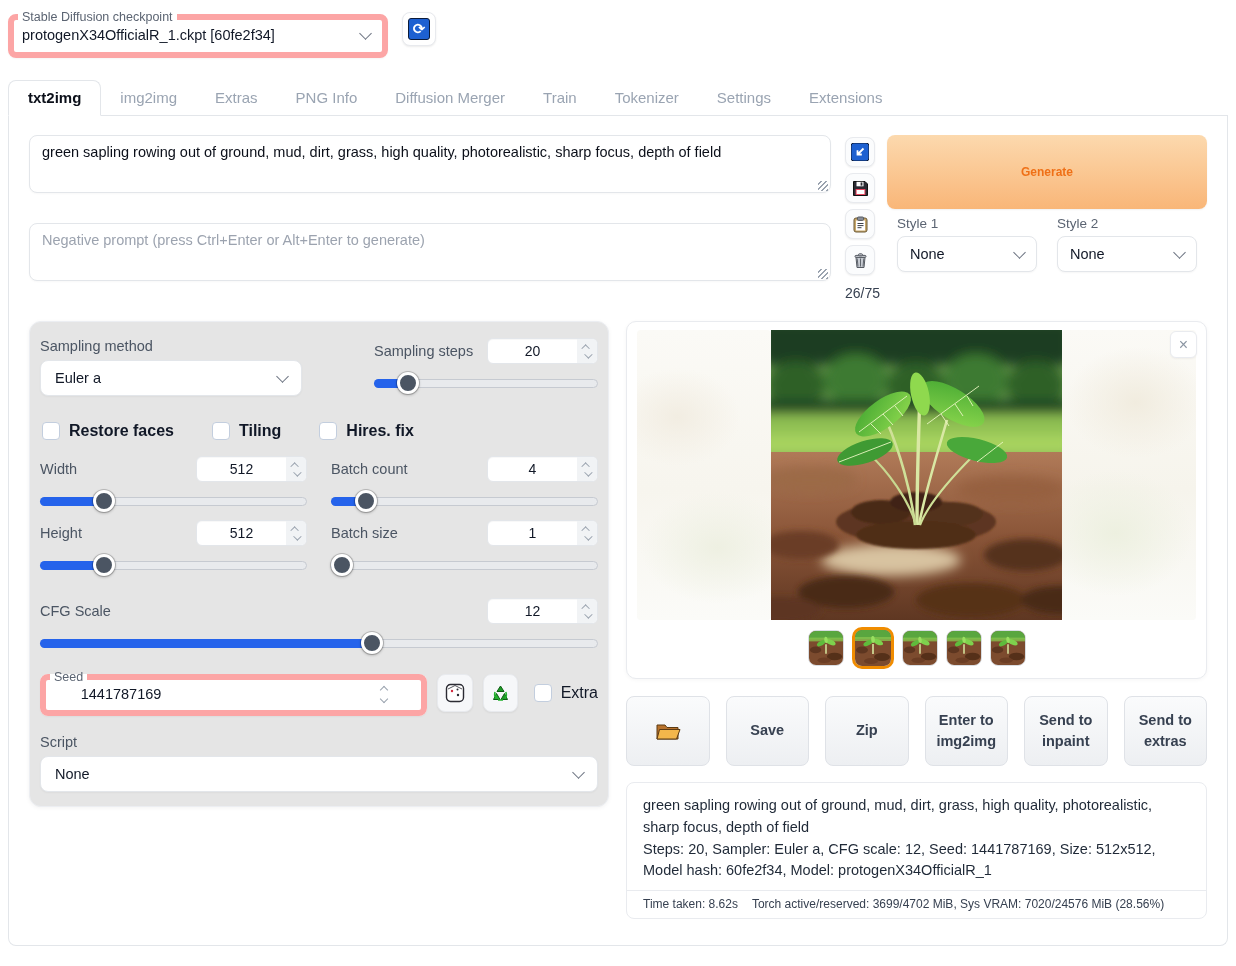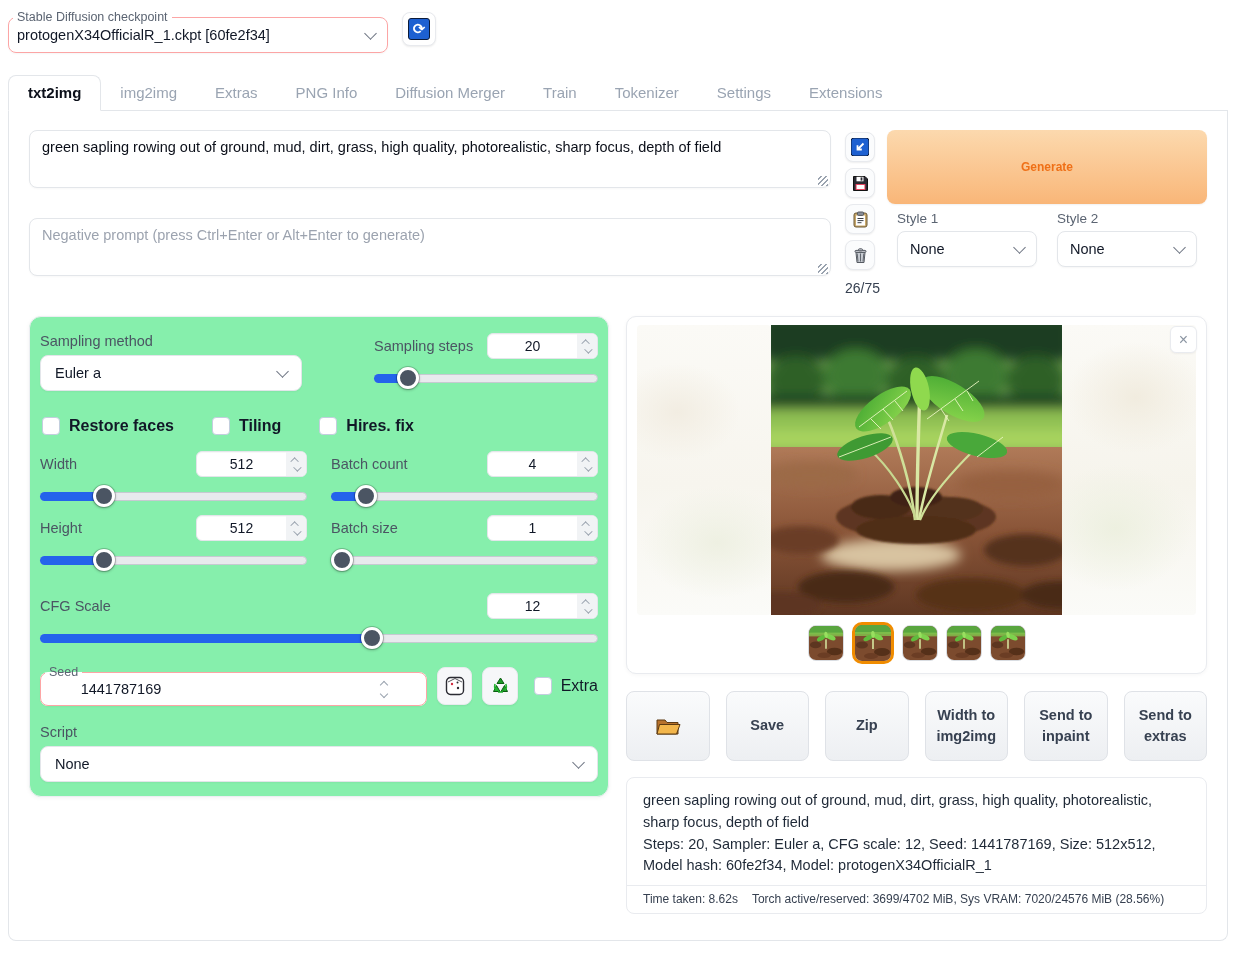--- a/index.html
+++ b/index.html
@@ -6,21 +6,21 @@
   html,body { background:#fff; }
   body {
     width:1236px; height:966px; overflow:hidden;
     font-family:"Liberation Sans","DejaVu Sans",sans-serif;
     color:#0b0f19; font-size:15px;
   }
   .app { padding:8px; }
 
   
   .ckpt-row { display:flex; align-items:flex-start; gap:14px; margin:2px 0 22px 0; }
-  fieldset.box { border:1px solid #fca5a5; border-radius:8px; background:#fff;
+  fieldset.box { border:6px solid #fca5a5; border-radius:8px; background:#fff;
     box-shadow:0 1px 2px rgba(0,0,0,.04); }
   fieldset.box legend { font-size:12.5px; color:#5b6472; padding:0 4px; margin-left:4px; }
   .ckpt-select { width:380px; }
   .ckpt-select .sel-inner { display:flex; align-items:center; justify-content:space-between;
     padding:3px 12px 9px 8px; font-size:14.5px; color:#111827; cursor:pointer; }
   .chev { width:9px; height:9px; border-right:1.8px solid #6b7280; border-bottom:1.8px solid #6b7280;
     transform:rotate(45deg); margin-top:-4px; flex:none; }
   .icon-btn { width:34px; height:34px; border:1px solid #e8eaee; border-radius:8px; background:#fff;
     box-shadow:0 1px 2px rgba(0,0,0,.08); display:flex; align-items:center; justify-content:center; cursor:pointer; }
   .refresh-glyph { width:22px; height:22px; background:#1d60d1; border:1px solid #0b1b3a; border-radius:3px;
@@ -62,21 +62,21 @@
   .style-block { width:140px; }
   .style-label { font-size:13.5px; color:#5b6472; margin-bottom:5px; }
   .mini-select { height:36px; border:1px solid #e3e6ea; border-radius:8px; background:#fff;
     display:flex; align-items:center; justify-content:space-between; padding:0 12px;
     font-size:14.5px; color:#111827; cursor:pointer; box-shadow:0 1px 2px rgba(0,0,0,.04); }
 
   
   .main-row { display:flex; gap:17px; margin-top:20px; align-items:flex-start; }
 
   
-  .settings-panel { width:580px; flex:none; border:1px solid #eceef2; border-radius:12px; background:#86efac;
+  .settings-panel { width:580px; flex:none; border:1px solid #eceef2; border-radius:12px; background:#e5e5e5;
     box-shadow:0 1px 4px rgba(0,0,0,.05); padding:16px 10px 14px; }
   .s-label { font-size:14.5px; color:#4b5563; margin-bottom:6px; }
   .row2 { display:flex; gap:24px; }
   .halfL { width:262px; flex:none; }
   .halfR { flex:1 1 auto;margin-left:48px; }
   .select { height:36px; border:1px solid #e3e6ea; border-radius:8px; background:#fff;
     display:flex; align-items:center; justify-content:space-between; padding:0 14px;
     font-size:14.5px; color:#111827; cursor:pointer; box-shadow:0 1px 2px rgba(0,0,0,.04); }
   .label-input-row { display:flex; align-items:center; justify-content:space-between; }
   .numbox { width:111px; height:26px; border:1px solid #e3e6ea; border-radius:6px; background:#fff;
@@ -569,21 +569,21 @@
 
         <div class="actions-row">
           <button class="action-btn">
             <svg width="26" height="22" viewBox="0 0 26 22">
               <path d="M2 5 H10 L12 7.5 H23 V19 H2 Z" fill="#b8722c" stroke="#5c3a12"></path>
               <path d="M4.5 9.5 H25 L21.5 19 H2 Z" fill="#f3b64b" stroke="#5c3a12"></path>
             </svg>
           </button>
           <button class="action-btn">Save</button>
           <button class="action-btn">Zip</button>
-          <button class="action-btn">Width to img2img</button>
+          <button class="action-btn">Enter to img2img</button>
           <button class="action-btn">Send to inpaint</button>
           <button class="action-btn">Send to extras</button>
         </div>
 
         <div class="info-box">
           <div class="info-prompt">green sapling rowing out of ground, mud, dirt, grass, high quality, photorealistic, sharp focus, depth of field</div>
           <div class="info-params">Steps: 20, Sampler: Euler a, CFG scale: 12, Seed: 1441787169, Size: 512x512, Model hash: 60fe2f34, Model: protogenX34OfficialR_1</div>
           <div class="info-perf">
             <span>Time taken: 8.62s</span>
             <span>Torch active/reserved: 3699/4702 MiB, Sys VRAM: 7020/24576 MiB (28.56%)</span>

